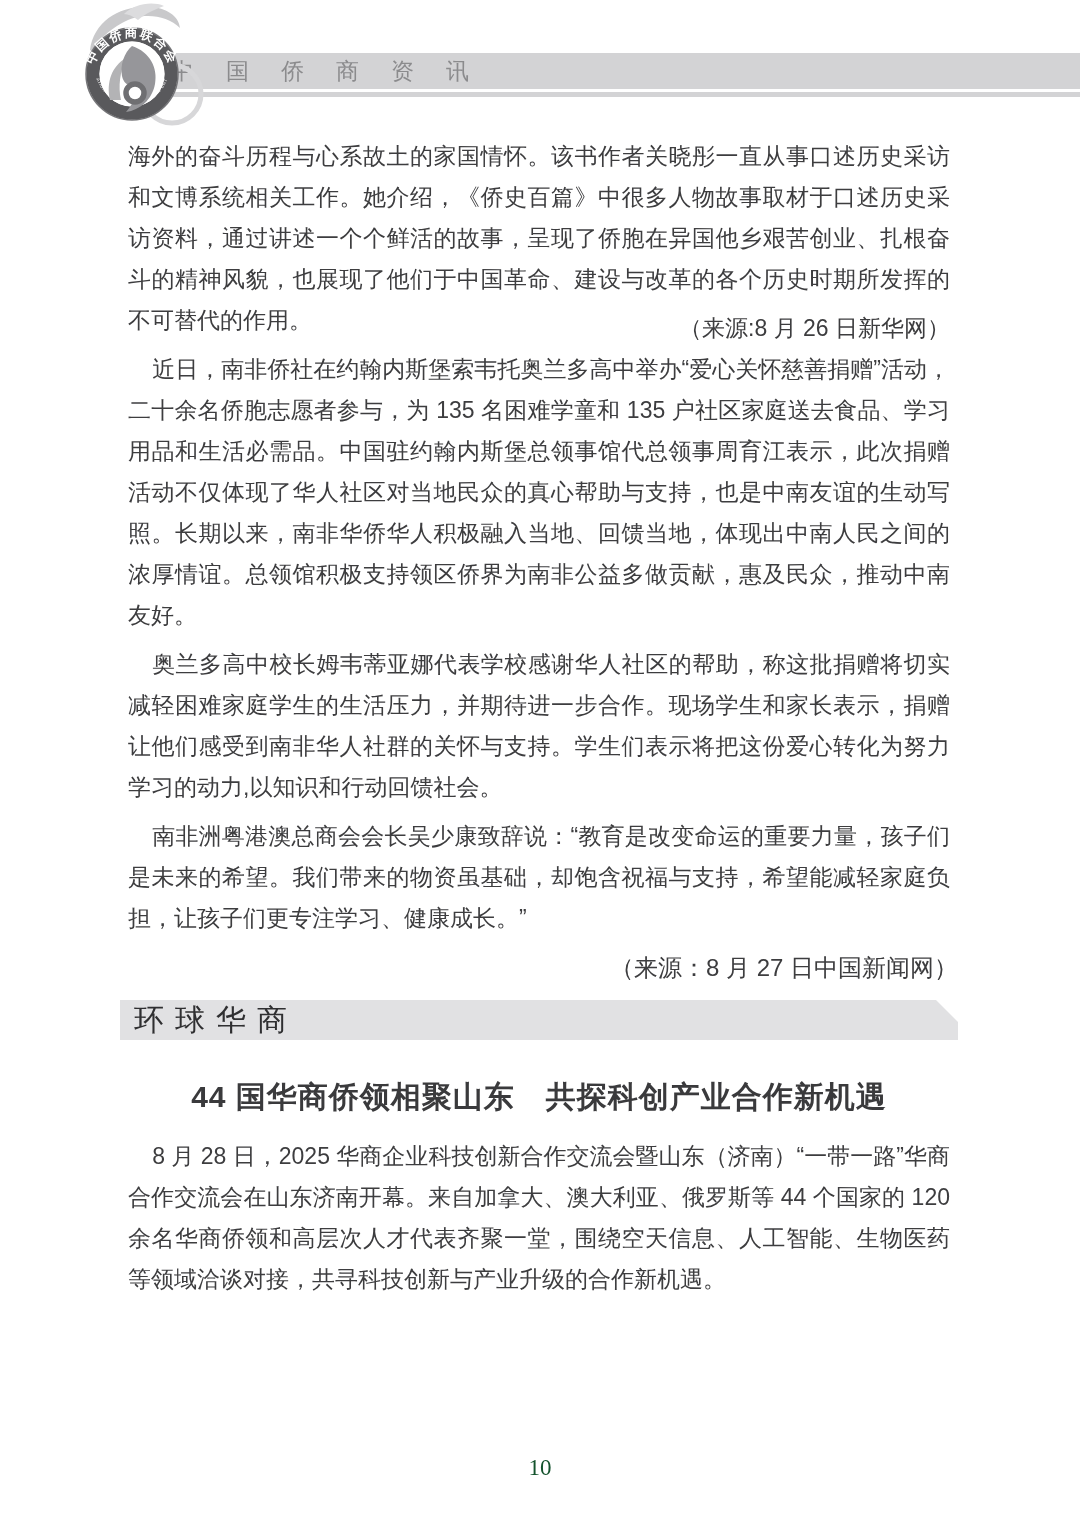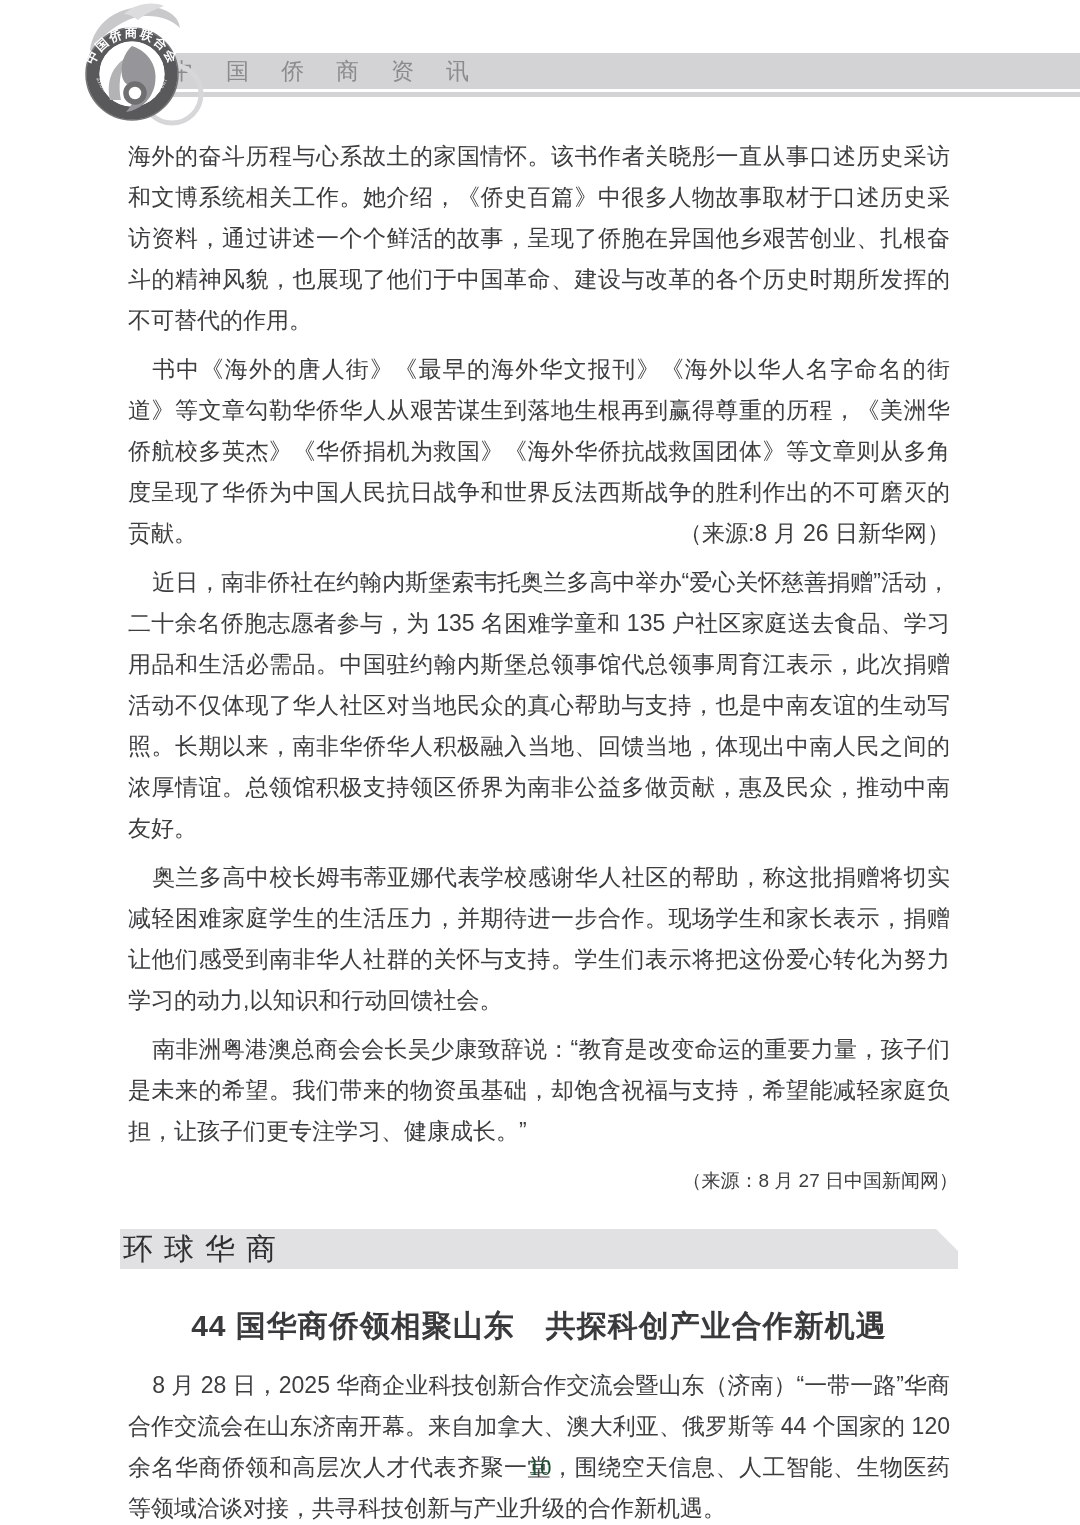--- a/index.html
+++ b/index.html
@@ -40,40 +40,40 @@
     line-height:41px;
     text-align:justify;
     text-justify:inter-ideograph;
     color:var(--ink,#3d3d3f);
   }
   .indent{text-indent:1.05em;}
   .src-wrap{position:relative;}
   .src-inline{position:absolute;right:0;bottom:0;line-height:41px;}
   .src-line{
     margin:0;
-    font-size:19px;line-height:41px;
+    font-size:24px;line-height:41px;
     text-align:right;color:var(--ink,#3d3d3f);
   }
   .article-title{
     margin:34px 0 16px 0;
     font-size:30px;line-height:46px;
     font-weight:bold;
     letter-spacing:1px;
     text-align:center;
     color:#3a3a3c;
     white-space:pre-wrap;
   }
   .article-title.second{}
   .section-bar{
-    margin-top:28px;
+    margin-top:12px;
     height:40px;
     background:var(--section,#e1e1e3);
     clip-path:polygon(0 0, calc(100% - 22px) 0, 100% 22px, 100% 100%, 0 100%);
     box-sizing:border-box;
-    padding-left:3px;
+    padding-left:14px;
   }
   .section-label{
     font-family:"Liberation Serif", serif;
     font-size:30px;
     line-height:40px;
     letter-spacing:11px;
     color:#2f2f31;
   }
   
   .footer{
@@ -122,21 +122,20 @@
       <path d="M96,46 C114,52 122,68 119,84 C116,100 104,110 90,112 C99,101 103,92 102,83 C95,88 88,85 86,76 C84,65 88,53 96,46 Z" fill="#96969a"></path>
       <circle cx="99" cy="93" r="9" fill="#ffffff" stroke="#6f6f72" stroke-width="5.5"></circle>
     </svg>
   </header>
 
   <main class="content">
 
     <p class="body">海外的奋斗历程与心系故土的家国情怀。该书作者关晓彤一直从事口述历史采访和文博系统相关工作。她介绍，《侨史百篇》中很多人物故事取材于口述历史采访资料，通过讲述一个个鲜活的故事，呈现了侨胞在异国他乡艰苦创业、扎根奋斗的精神风貌，也展现了他们于中国革命、建设与改革的各个历史时期所发挥的不可替代的作用。</p>
 
     <p class="body indent src-wrap">
-      <span>书中《海外的唐人街》《最早的海外华文报刊》《海外以华人名字命名的街道》等文章勾勒华侨华人从艰苦谋生到落地生根再到赢得尊重的历程，《美洲华侨航校多英杰》《华侨捐机为救国》《海外华侨抗战救国团体》等文章则从多角度呈现了华侨为中国人民抗日战争和世界反法西斯战争的胜利作出的不可磨灭的贡献。</span>
       <span class="src-inline">（来源:8 月 26 日新华网）</span>
     </p>
 
 
     <p class="body indent">近日，南非侨社在约翰内斯堡索韦托奥兰多高中举办“爱心关怀慈善捐赠”活动，二十余名侨胞志愿者参与，为 135 名困难学童和 135 户社区家庭送去食品、学习用品和生活必需品。中国驻约翰内斯堡总领事馆代总领事周育江表示，此次捐赠活动不仅体现了华人社区对当地民众的真心帮助与支持，也是中南友谊的生动写照。长期以来，南非华侨华人积极融入当地、回馈当地，体现出中南人民之间的浓厚情谊。总领馆积极支持领区侨界为南非公益多做贡献，惠及民众，推动中南友好。</p>
     <p class="body indent">奥兰多高中校长姆韦蒂亚娜代表学校感谢华人社区的帮助，称这批捐赠将切实减轻困难家庭学生的生活压力，并期待进一步合作。现场学生和家长表示，捐赠让他们感受到南非华人社群的关怀与支持。学生们表示将把这份爱心转化为努力学习的动力,以知识和行动回馈社会。</p>
     <p class="body indent">南非洲粤港澳总商会会长吴少康致辞说：“教育是改变命运的重要力量，孩子们是未来的希望。我们带来的物资虽基础，却饱含祝福与支持，希望能减轻家庭负担，让孩子们更专注学习、健康成长。”</p>
 
     <p class="src-line">（来源：8 月 27 日中国新闻网）</p>
 

